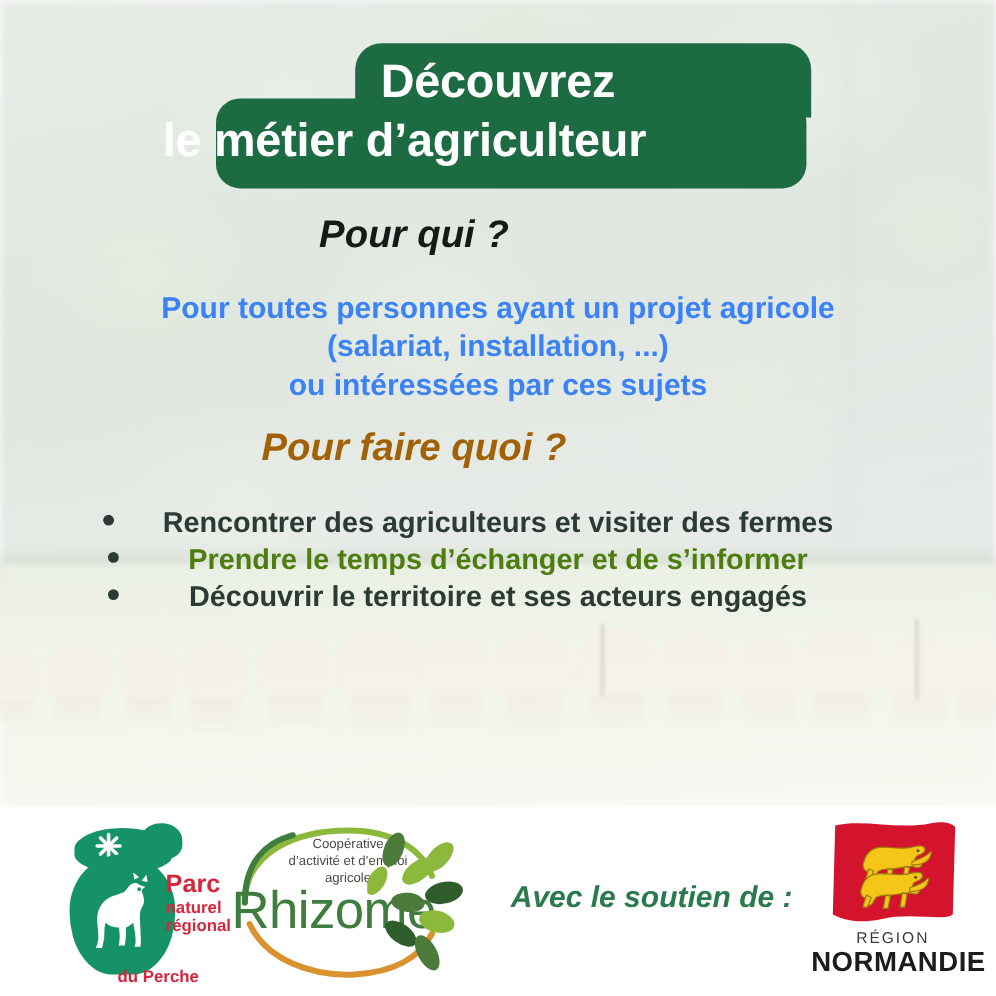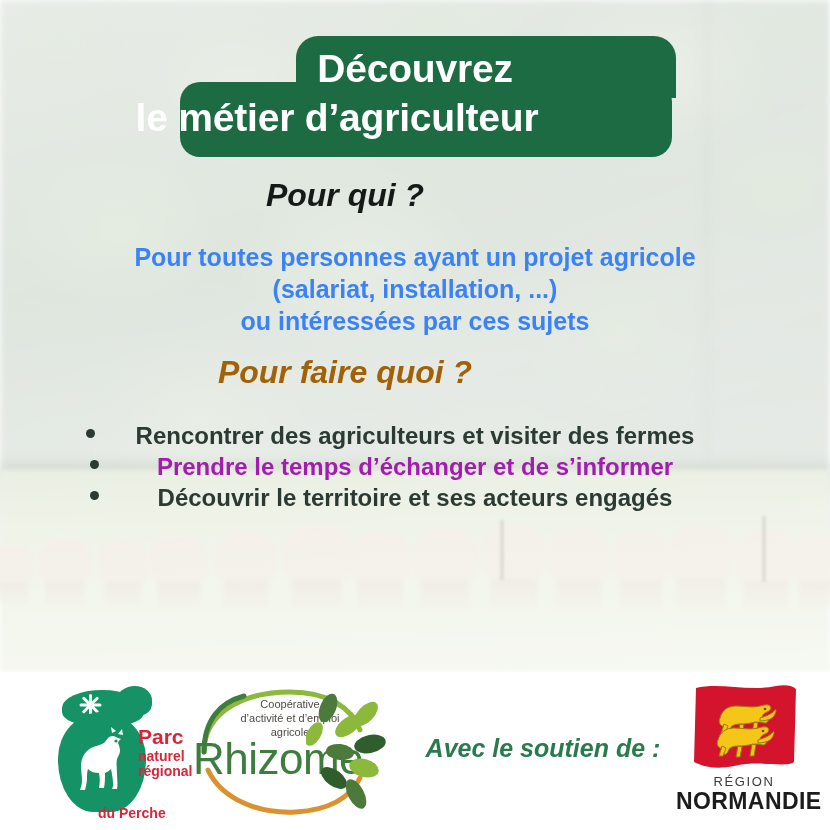--- a/index.html
+++ b/index.html
@@ -198,21 +198,21 @@
 
     <div class="q-head q2" style="color: #a16207;">Pour faire quoi ?</div>
 
     <div class="bullets">
       <div class="bullet-row">
         <span class="bullet-dot" style="left: 86px; background: rgb(43, 58, 51);"></span>
         <span class="bullet-text" style="color: rgb(43, 58, 51);">Rencontrer des agriculteurs et visiter des fermes</span>
       </div>
       <div class="bullet-row">
         <span class="bullet-dot" style="left: 90px; background: rgb(43, 58, 51);"></span>
-        <span class="bullet-text" style="color: #a21caf;">Prendre le temps d’échanger et de s’informer</span>
+        <span class="bullet-text" style="color: #4d7c0f;">Prendre le temps d’échanger et de s’informer</span>
       </div>
       <div class="bullet-row">
         <span class="bullet-dot" style="left: 90px; background: rgb(43, 58, 51);"></span>
         <span class="bullet-text" style="color: rgb(43, 58, 51);">Découvrir le territoire et ses acteurs engagés</span>
       </div>
     </div>
   </div>
 
   <div class="footer">
 

